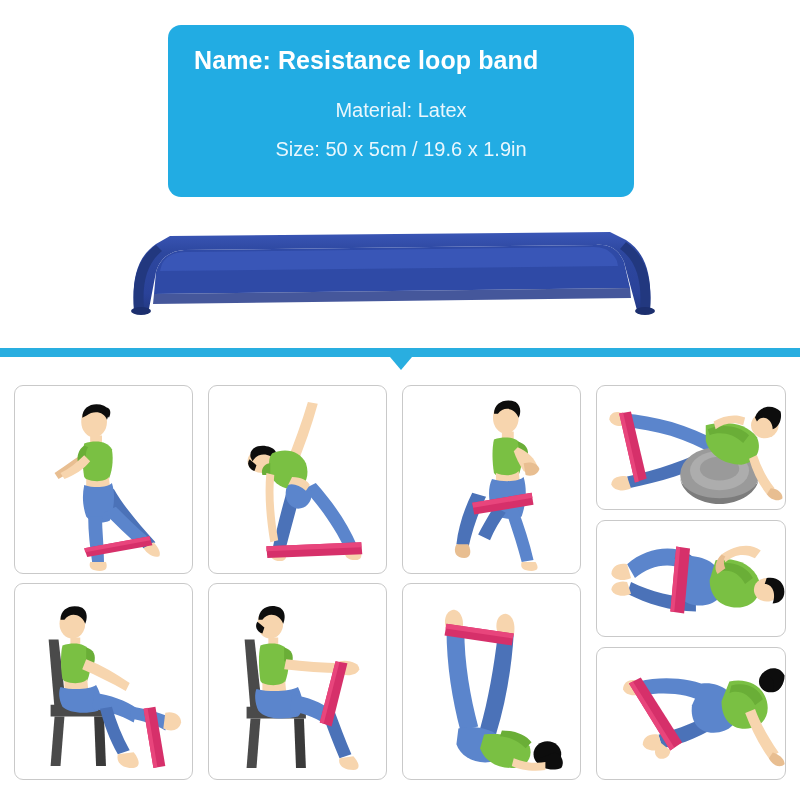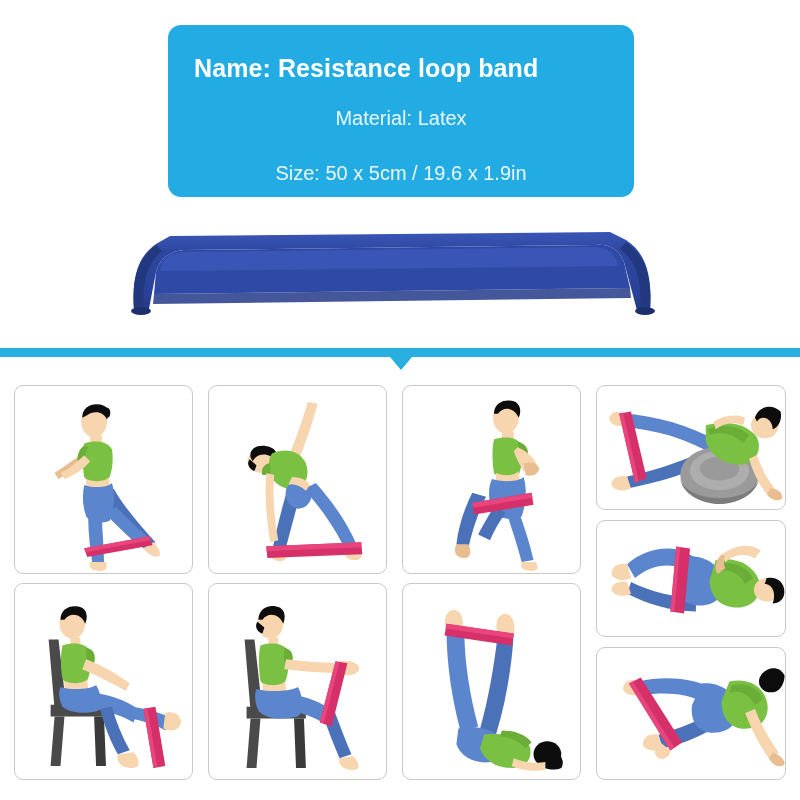--- a/index.html
+++ b/index.html
@@ -20,32 +20,31 @@
     border-radius: 13px;
     padding: 22px 26px 0 26px;
   }
   .info-title {
     color: #ffffff;
     font-size: 25px;
     font-weight: bold;
     letter-spacing: 0.1px;
     line-height: 1.1;
     white-space: nowrap;
-    margin-top: 8px;
   }
   .info-line {
     color: #eaf7fd;
     font-size: 20px;
     font-weight: 400;
     line-height: 1.2;
     white-space: nowrap;
     text-align: center;
   }
   .info-line.first { margin-top: 23px; }
-  .info-line.second { margin-top: 31px; }
+  .info-line.second { margin-top: 15px; }
 
   
   .band-wrap {
     position: absolute;
     left: 110px; top: 218px;
     width: 560px; height: 105px;
   }
   .band-wrap svg { display:block; width:100%; height:100%; }
 
   

